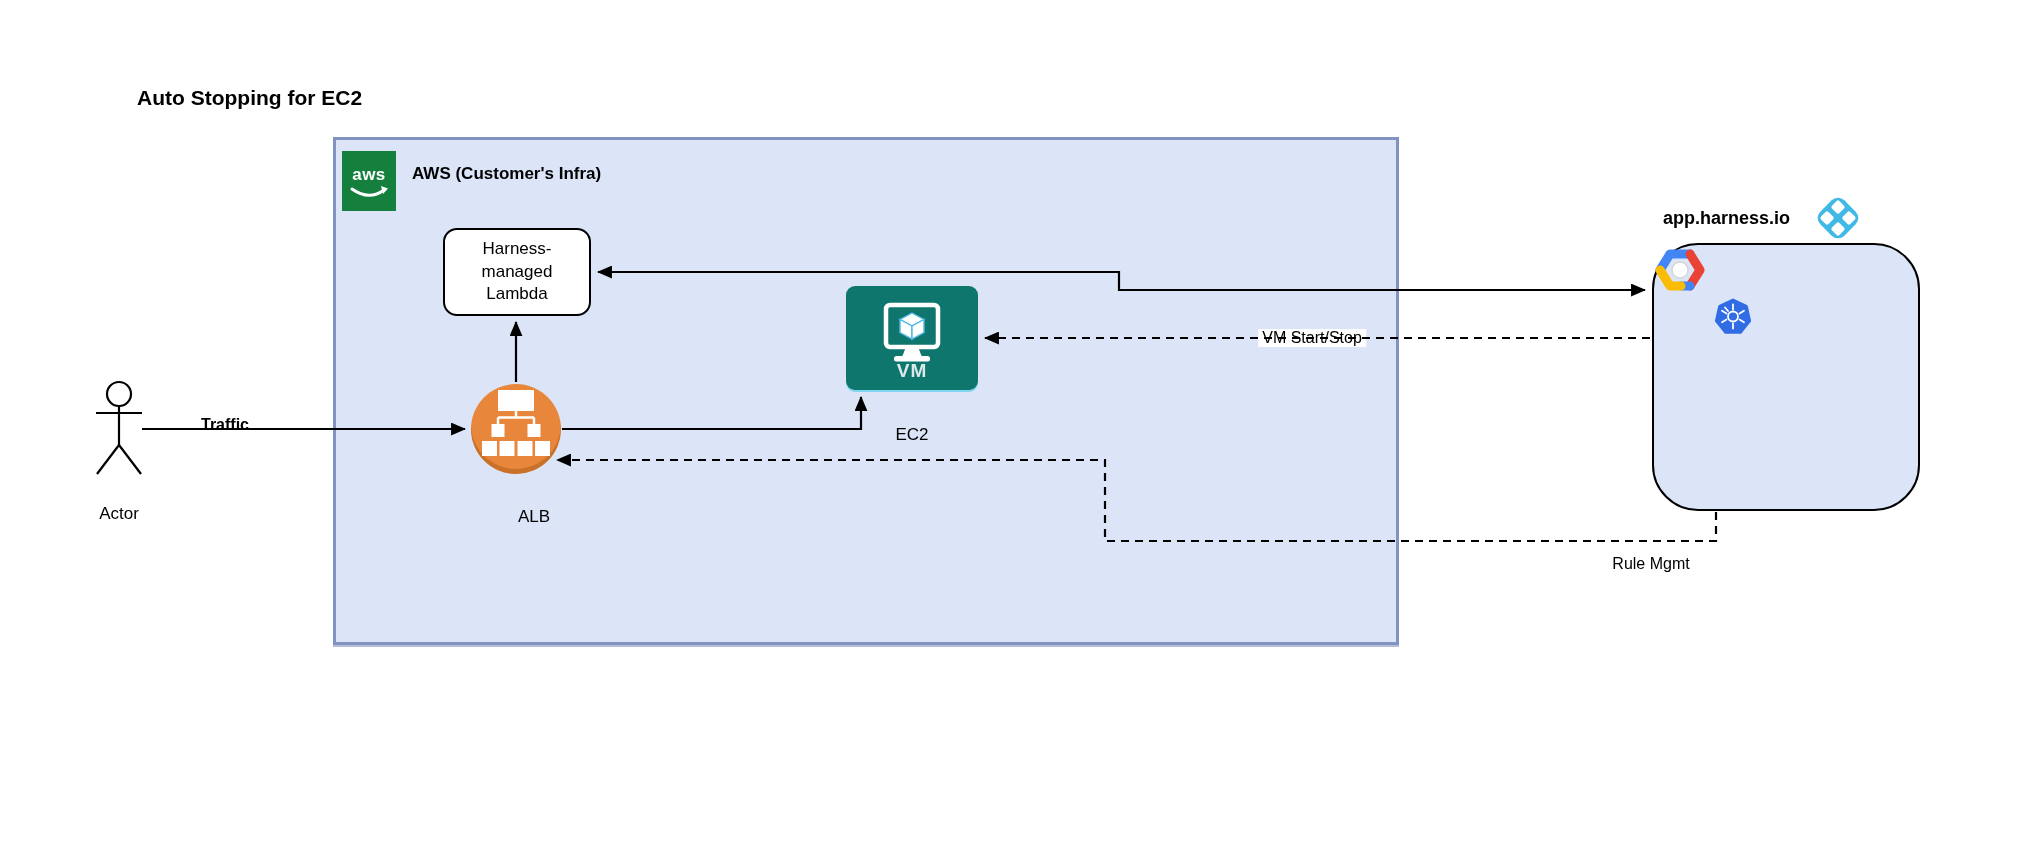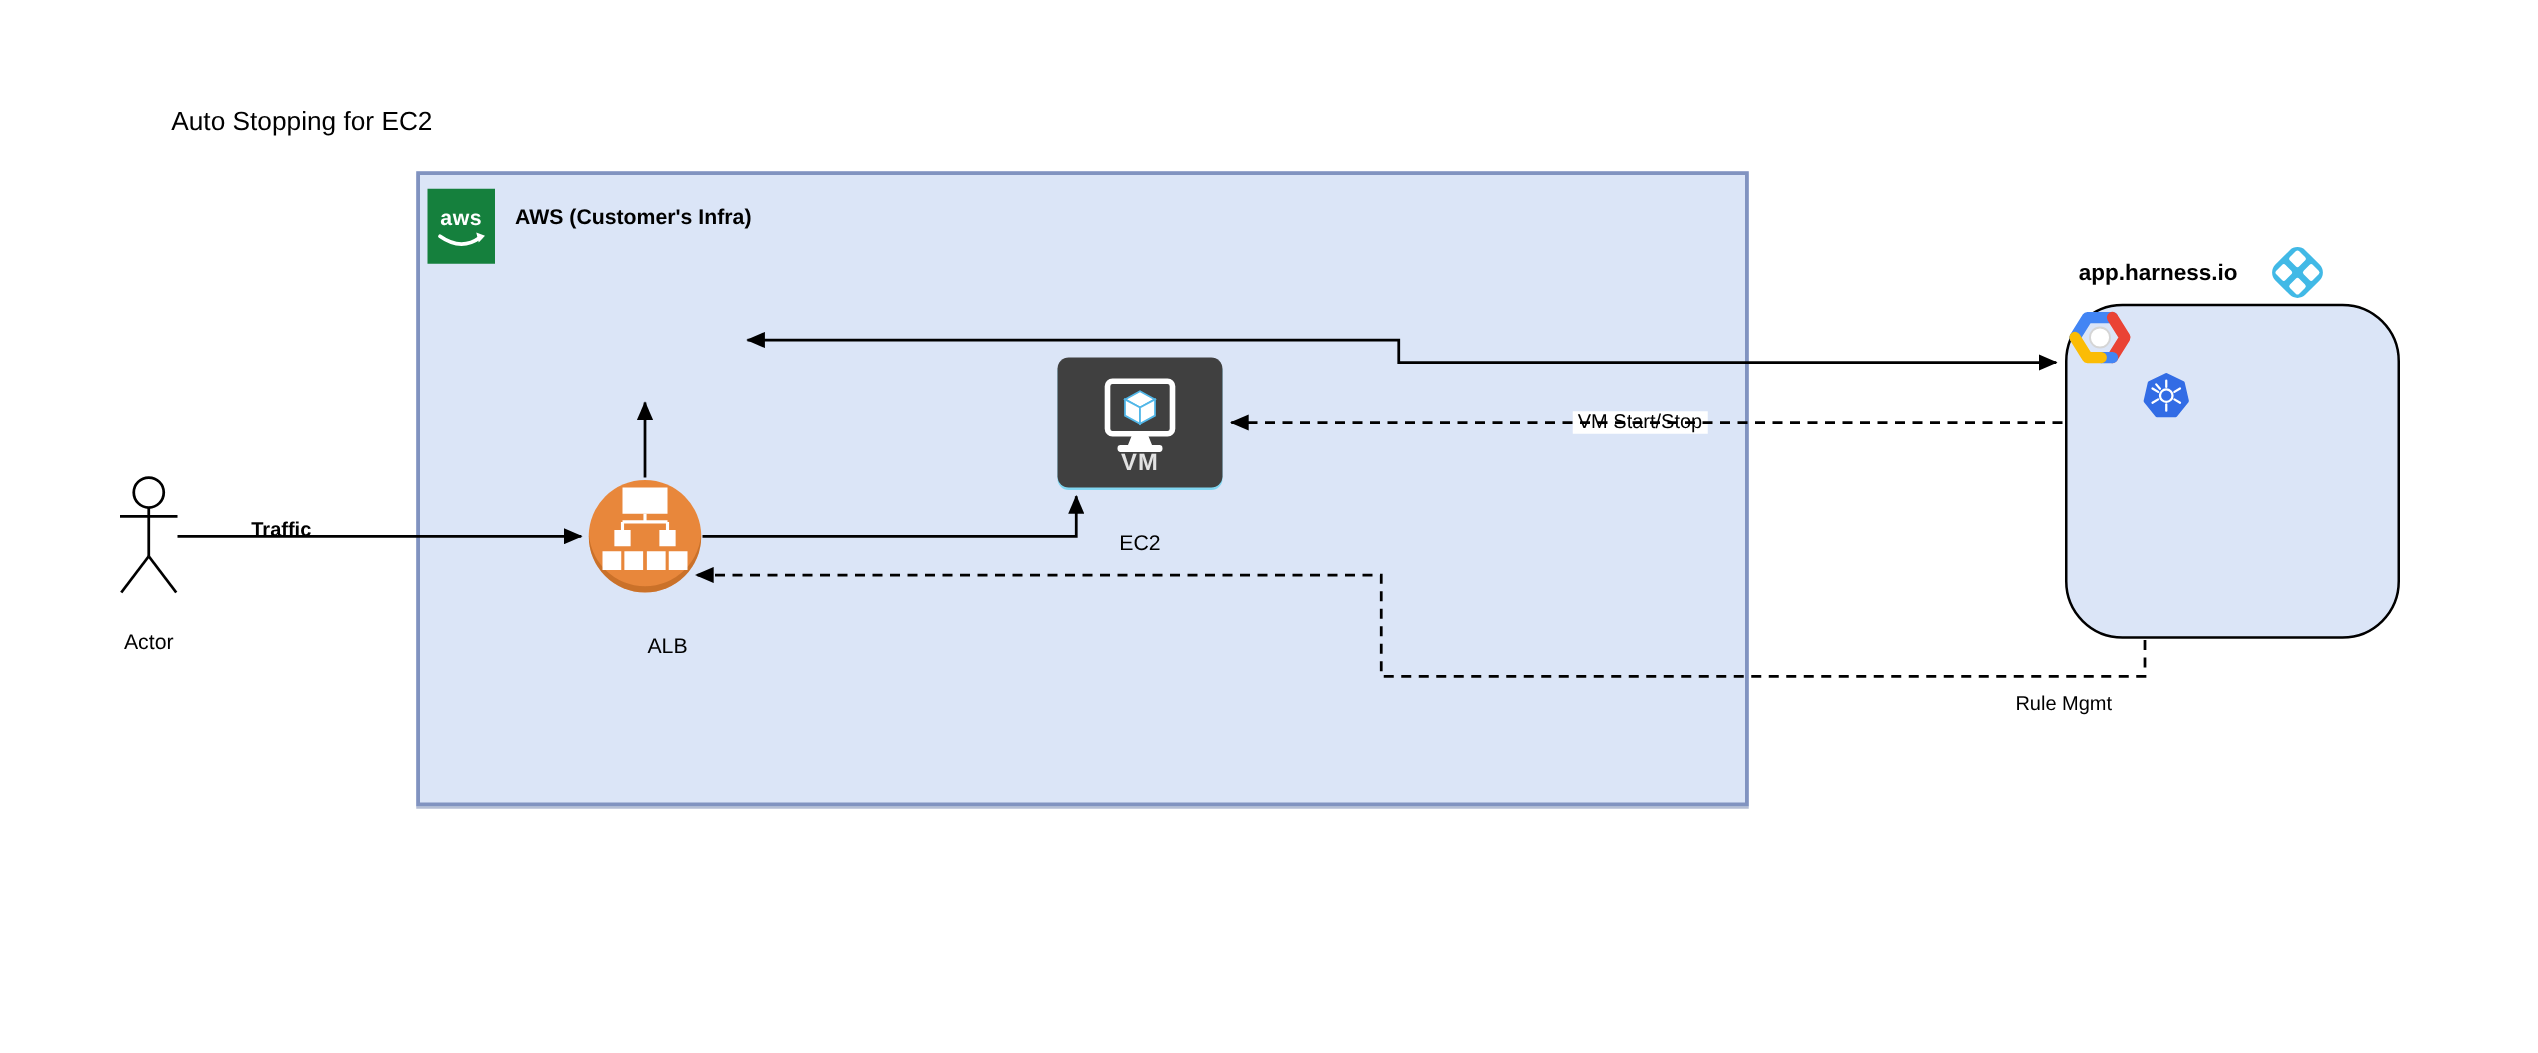--- a/index.html
+++ b/index.html
@@ -22,31 +22,31 @@
     left:1703px;top:290px;width:165px;height:172px;
     background:#fff;border:2.5px solid #000;border-radius:28px;box-sizing:border-box;
     display:flex;align-items:center;justify-content:center;
   }
   .lambda-box{
     left:443px;top:228px;width:148px;height:88px;
     background:#fff;border:2.5px solid #000;border-radius:14px;box-sizing:border-box;
     display:flex;align-items:center;justify-content:center;text-align:center;
     font-size:17px;line-height:1.35;padding:4px;
   }
-  .title{left:137px;top:86px;font-size:21px;font-weight:normal;}
+  .title{left:137px;top:86px;font-size:21px;font-weight:bold;}
   .aws-logo{
     left:342px;top:151px;width:54px;height:60px;background:#15803d;
     display:flex;align-items:center;justify-content:center;
   }
   .aws-logo-text{color:#fff;font-weight:bold;font-size:17px;margin-top:-12px;letter-spacing:.5px;}
   .aws-zone-label{left:412px;top:164px;font-size:17px;font-weight:bold;}
   .harness-label{left:1663px;top:208px;font-size:18px;font-weight:bold;}
   .ccm-label{font-size:18px;}
   .ec2-box{
-    left:846px;top:286px;width:132px;height:104px;background:#404040;border-radius:9px;
+    left:846px;top:286px;width:132px;height:104px;background:#0f766e;border-radius:9px;
     box-shadow:0 2px 0 rgba(40,199,235,.5);
   }
   .vm-text{left:0;top:74px;width:132px;text-align:center;font-size:19px;font-weight:bold;
     color:rgba(255,255,255,.85);letter-spacing:1px;}
   .alb-circle{
     left:471px;top:384px;width:90px;height:90px;border-radius:50%;background:#e8873b;
     box-shadow:inset 0 -5px 0 rgba(176,94,28,.55);
   }
   .node-label{font-size:17px;text-align:center;margin-top:24px;}
   .lbl-alb{left:484px;top:483px;width:100px;}
@@ -61,20 +61,23 @@
 </head>
 <body>
 
 <div id="canvas">
 
   <div class="abs aws-zone"></div>
 
   <div class="abs harness-zone"></div>
 
 
+  <div class="abs lambda-box">
+    <span>Harness-managed Lambda</span>
+  </div>
 
   <div class="abs title">Auto Stopping for EC2</div>
 
   <div class="abs aws-logo">
     <span class="aws-logo-text">aws</span>
     <svg class="abs" style="left:0;top:0" width="54" height="60" viewBox="0 0 54 60">
       <path d="M10,38 Q27,50 42,39" fill="none" stroke="#fff" stroke-width="3" stroke-linecap="round"></path>
       <path d="M39,35 L46,37.5 L41,43 Z" fill="#fff"></path>
     </svg>
   </div>

